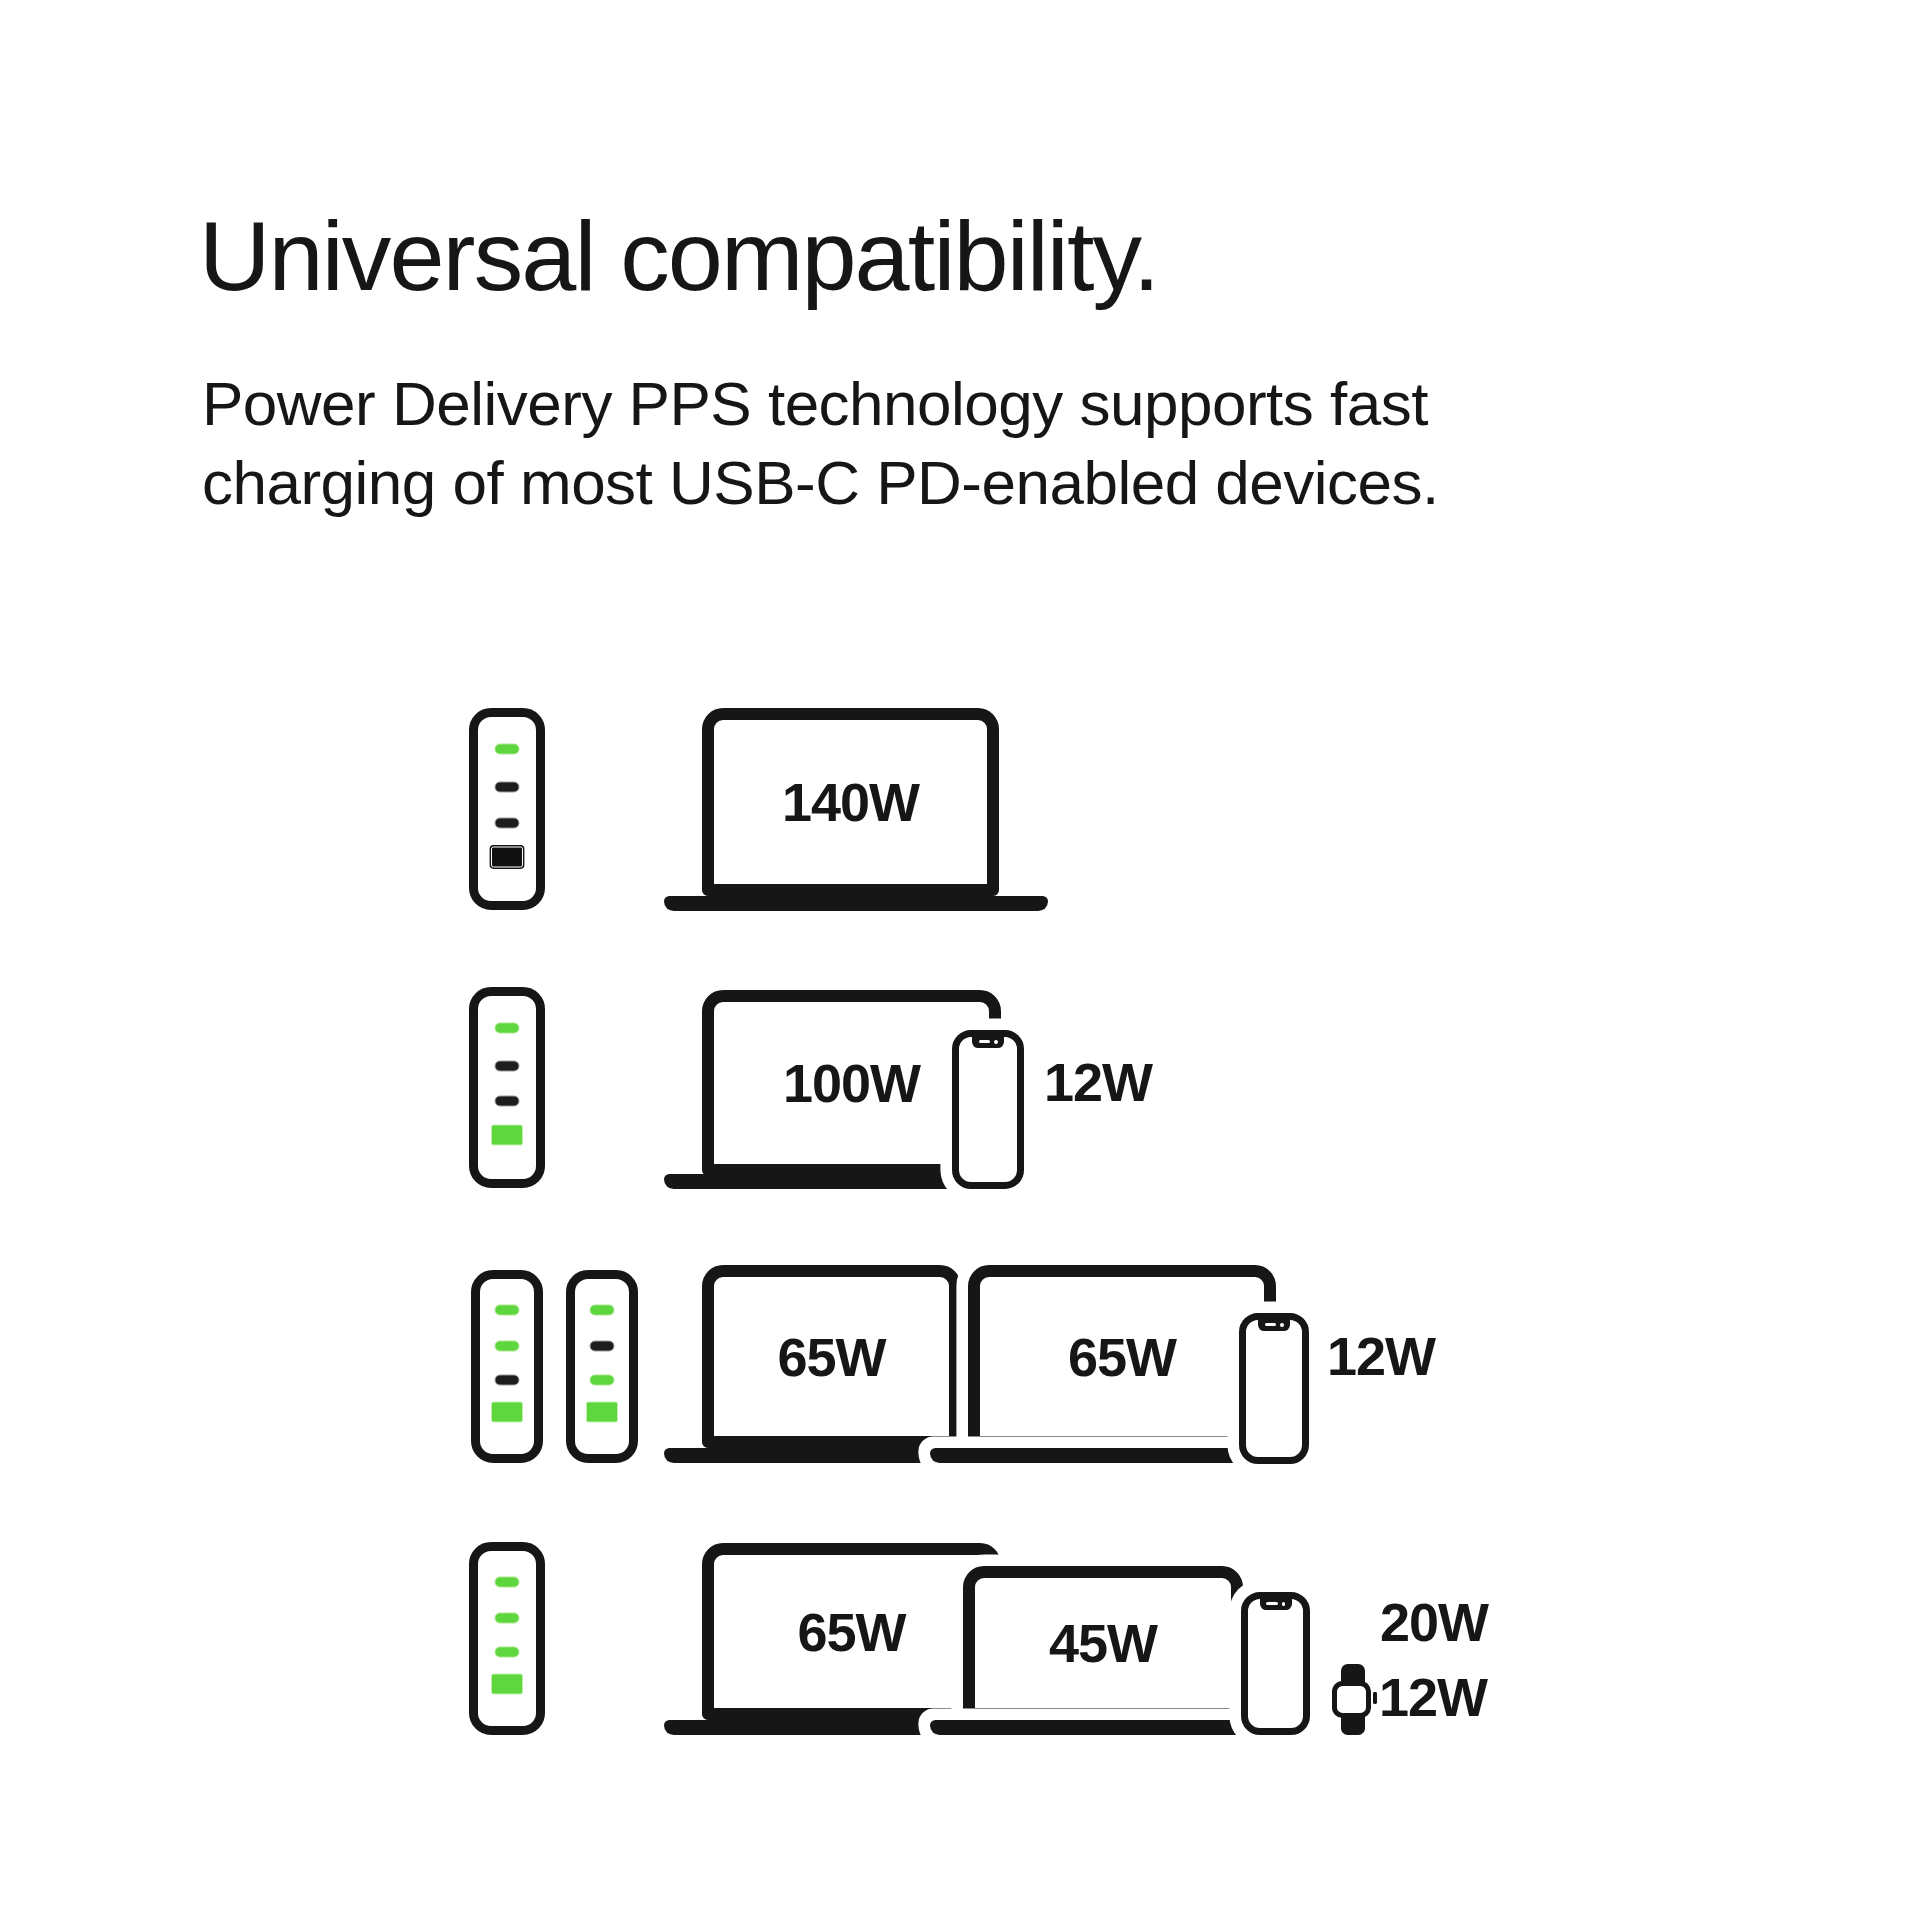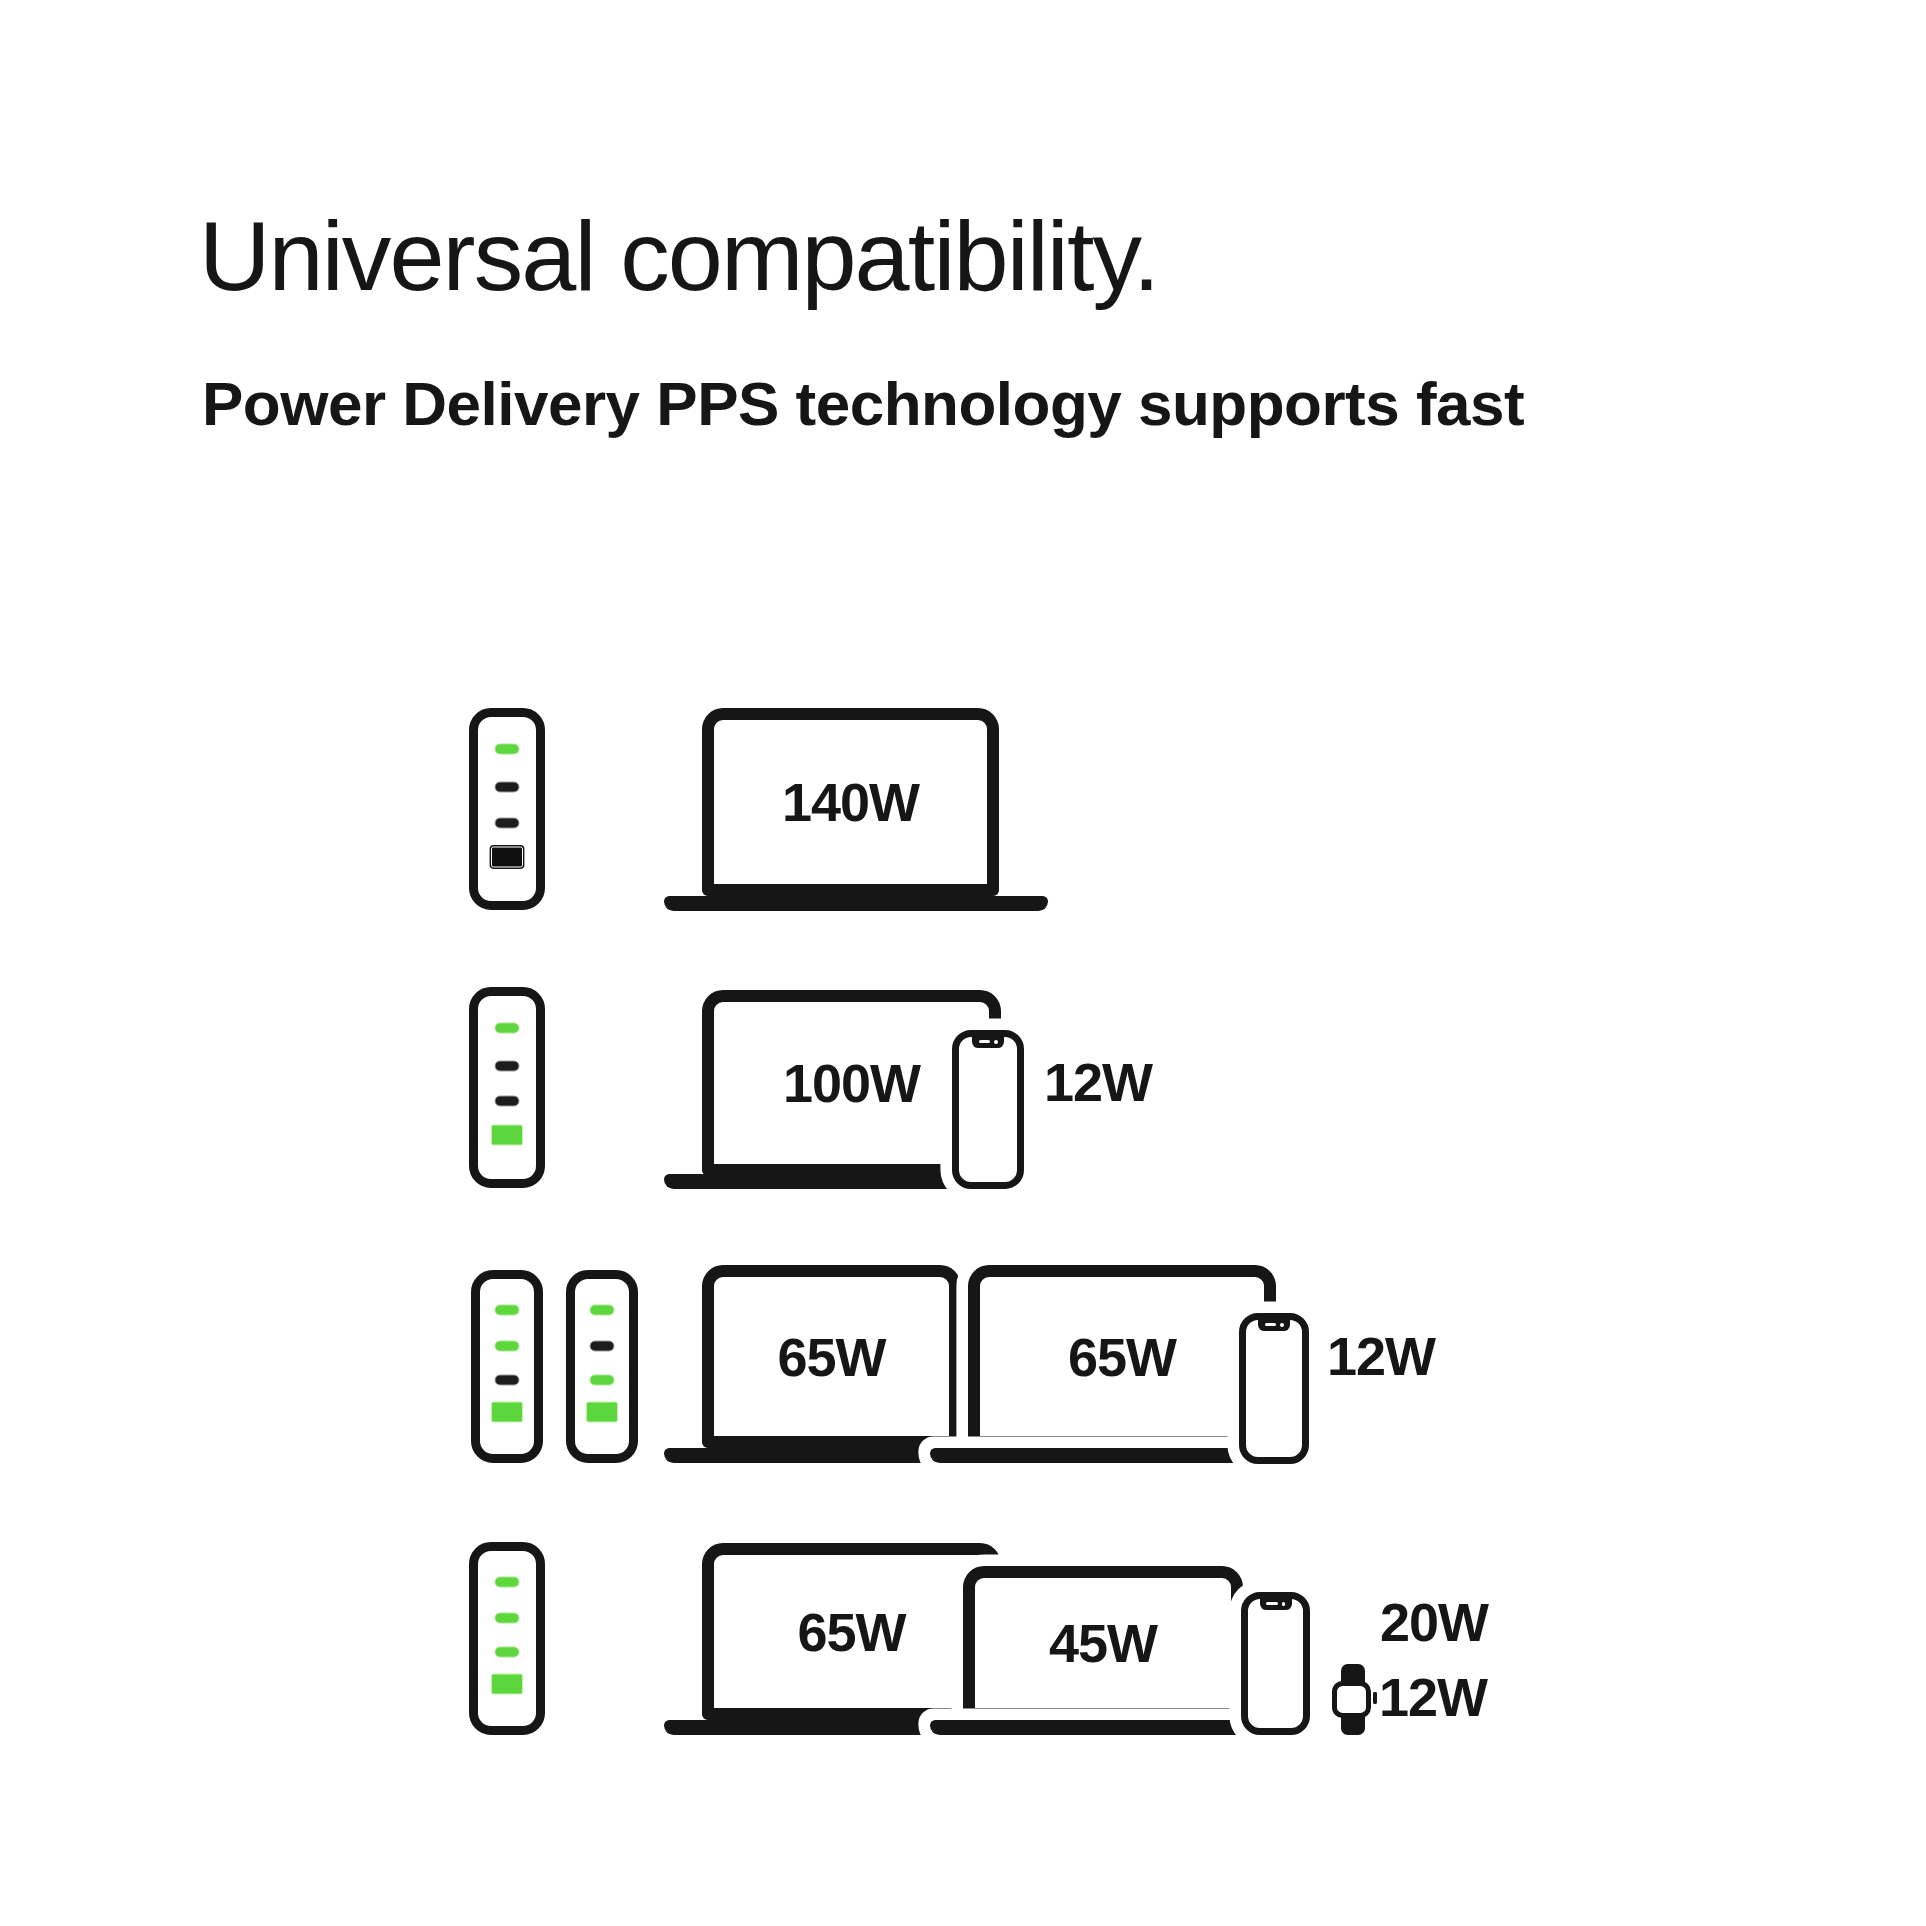--- a/index.html
+++ b/index.html
@@ -11,21 +11,21 @@
   .abs { position:absolute; }
 
   
   #title {
     position:absolute; left:199px; top:202px;
     font-size:99px; font-weight:400; letter-spacing:-1.9px; line-height:1.1;
     white-space:nowrap;
   }
   #subtitle {
     position:absolute; left:202px; top:364px;
-    font-size:62px; font-weight:700; letter-spacing:-0.5px; line-height:79px;
+    font-size:62px; font-weight:400; letter-spacing:-0.5px; line-height:79px;
     white-space:nowrap;
   }
 
   
   .charger {
     position:absolute; background:#ffffff;
     border:9.6px solid #161616; border-radius:22px;
   }
   .port { position:absolute; left:50%; transform:translate(-50%,-50%); }
   .port-c {
@@ -80,20 +80,21 @@
     white-space:nowrap;
   }
   .side-label { position:absolute; transform:translateY(-50%); }
 </style>
 </head>
 <body style="--green: #5ed63d;">
 
 <h1 id="title">Universal compatibility.</h1>
 <div id="subtitle">
   <div>Power Delivery PPS technology supports fast</div>
+  <div>charging of most USB-C PD-enabled devices.</div>
 </div>
 
 <div id="diagram">
     <div class="charger abs" style="left: 469px; top: 708px; width: 76px; height: 202px; z-index: 1;">
       <div class="port port-c active" style="top: 17.5%;"></div>
       <div class="port port-c" style="top: 38%;"></div>
       <div class="port port-c" style="top: 57.5%;"></div>
       <div class="port port-a" style="top: 76%;"></div>
     </div>
     <div class="laptop-screen abs" style="left: 702px; top: 708px; width: 297px; height: 188px; z-index: 2;">

